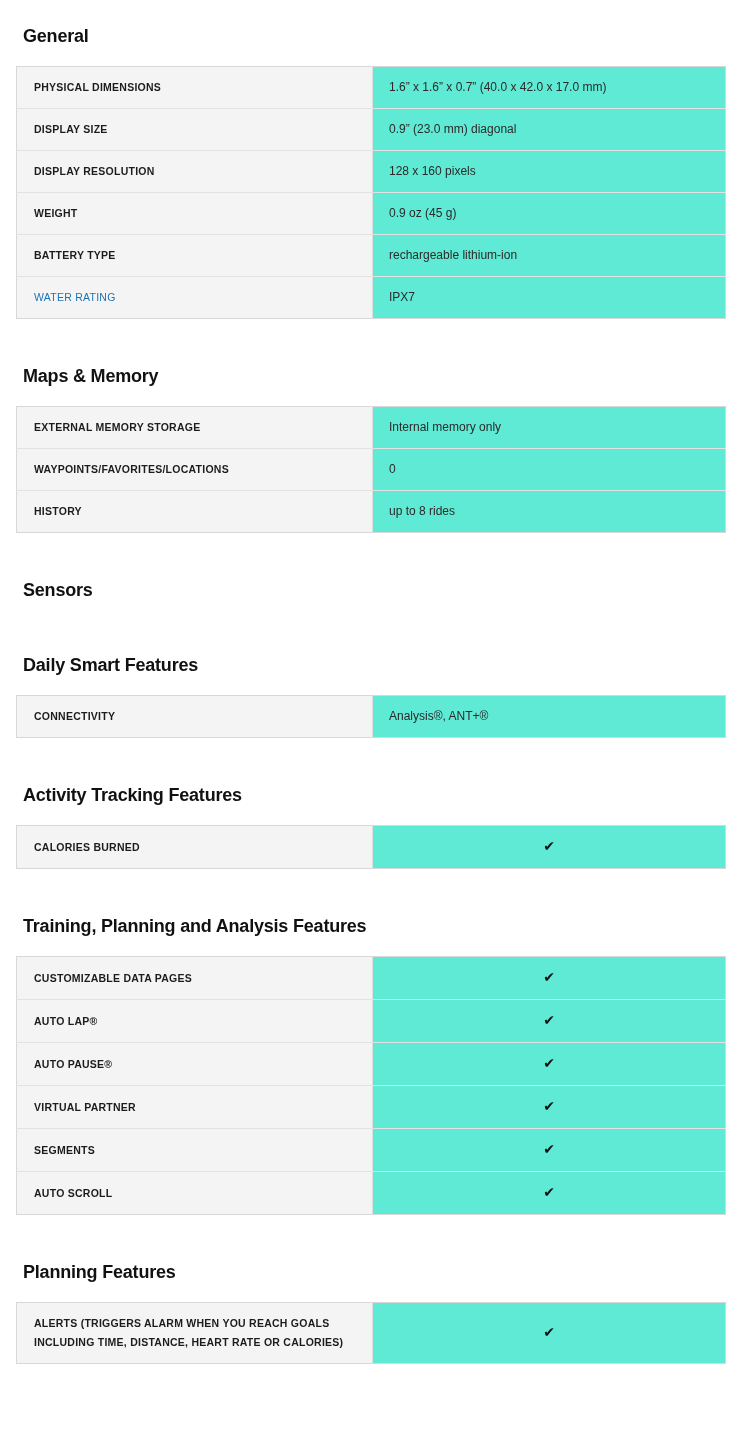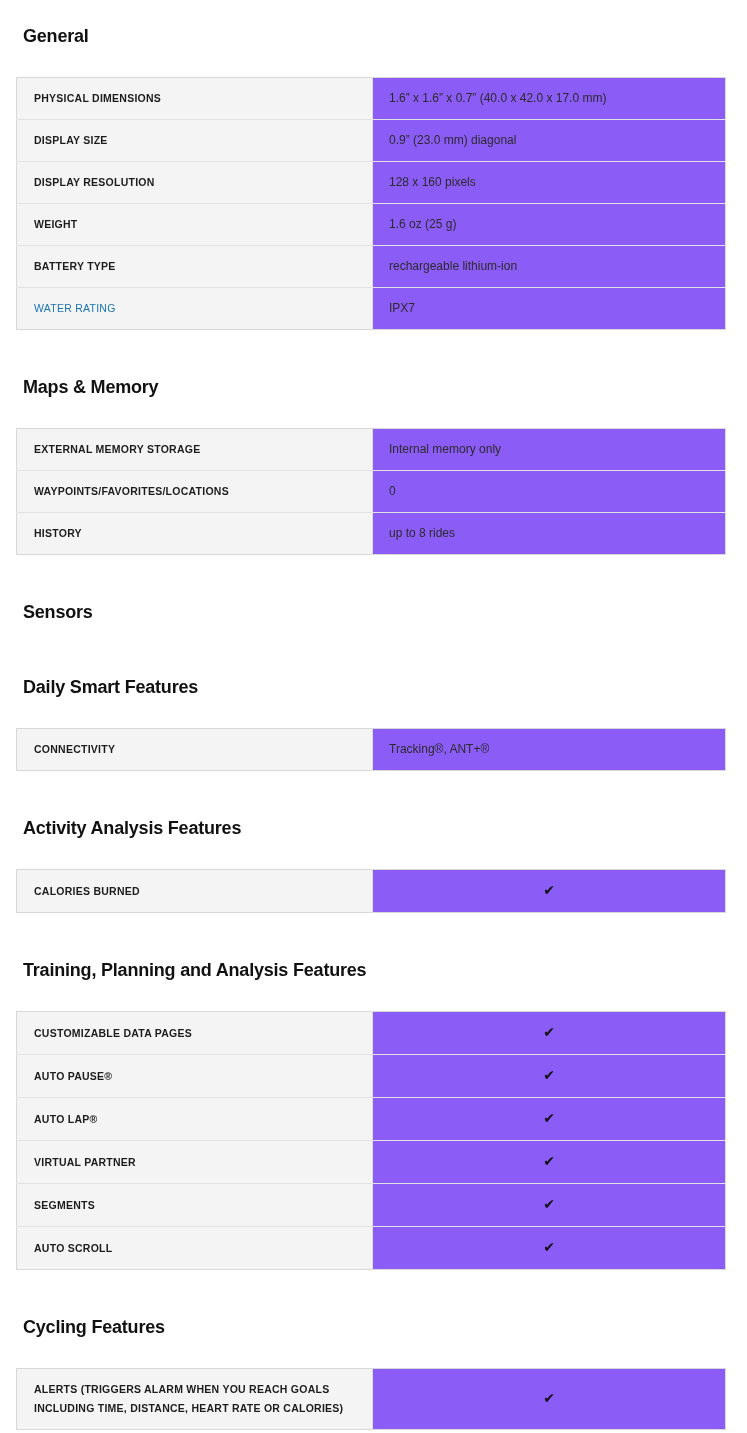--- a/index.html
+++ b/index.html
@@ -26,21 +26,21 @@
     font-size: 18px;
     font-weight: bold;
     color: #111111;
     letter-spacing: -0.2px;
     margin: 7px;
     padding: 0 0 0 16px;
     line-height: 22px;
   }
   .spec-table {
     width: 710px;
-    margin: 30px 0 0 16px;
+    margin: 19px 0 0 16px;
     border-collapse: collapse;
     border: 1px solid #d8d8d8;
     table-layout: fixed;
   }
   .spec-table tr {
     border-bottom: 1px solid #e2e2e2;
   }
   .spec-table tr:last-child {
     border-bottom: none;
   }
@@ -56,21 +56,21 @@
     font-size: 10.5px;
     font-weight: bold;
     letter-spacing: 0.25px;
     color: #1c1c1c;
     text-transform: uppercase;
     padding: 11px 14px 11px 17px;
     line-height: 19px;
     box-sizing: border-box;
   }
   td.value-cell {
-    background: #8b5cf6;
+    background: #5eead4;
     font-size: 12px;
     font-weight: normal;
     color: #2b2b2b;
     padding: 11px 14px 11px 16px;
     line-height: 19px;
     box-sizing: border-box;
   }
   td.value-cell.check {
     text-align: center;
     padding-left: 0;
@@ -109,21 +109,21 @@
             <tr>
               <td class="label-cell"><span>DISPLAY SIZE</span></td>
               <td class="value-cell"><span>0.9” (23.0 mm) diagonal</span></td>
             </tr>
             <tr>
               <td class="label-cell"><span>DISPLAY RESOLUTION</span></td>
               <td class="value-cell"><span>128 x 160 pixels</span></td>
             </tr>
             <tr>
               <td class="label-cell"><span>WEIGHT</span></td>
-              <td class="value-cell"><span>1.6 oz (25 g)</span></td>
+              <td class="value-cell"><span>0.9 oz (45 g)</span></td>
             </tr>
             <tr>
               <td class="label-cell"><span>BATTERY TYPE</span></td>
               <td class="value-cell"><span>rechargeable lithium-ion</span></td>
             </tr>
             <tr>
               <td class="label-cell"><span class="label-link">WATER RATING</span></td>
               <td class="value-cell"><span>IPX7</span></td>
             </tr>
           </tbody>
@@ -153,72 +153,72 @@
       <div class="section">
         <h2 class="section-heading">Sensors</h2>
       </div>
       <div class="gap-lg"></div>
       <div class="section">
         <h2 class="section-heading">Daily Smart Features</h2>
         <table class="spec-table">
           <tbody>
             <tr>
               <td class="label-cell"><span>CONNECTIVITY</span></td>
-              <td class="value-cell"><span>Tracking®, ANT+®</span></td>
-            </tr>
-          </tbody>
-        </table>
-      </div>
-      <div class="gap-lg"></div>
-      <div class="section">
-        <h2 class="section-heading">Activity Analysis Features</h2>
+              <td class="value-cell"><span>Analysis®, ANT+®</span></td>
+            </tr>
+          </tbody>
+        </table>
+      </div>
+      <div class="gap-lg"></div>
+      <div class="section">
+        <h2 class="section-heading">Activity Tracking Features</h2>
         <table class="spec-table">
           <tbody>
             <tr>
               <td class="label-cell"><span>CALORIES BURNED</span></td>
               <td class="value-cell check"><span class="checkmark">✔</span></td>
             </tr>
           </tbody>
         </table>
       </div>
       <div class="gap-lg"></div>
       <div class="section">
         <h2 class="section-heading">Training, Planning and Analysis Features</h2>
         <table class="spec-table">
           <tbody>
             <tr>
               <td class="label-cell"><span>CUSTOMIZABLE DATA PAGES</span></td>
               <td class="value-cell check"><span class="checkmark">✔</span></td>
             </tr>
             <tr>
+              <td class="label-cell"><span>AUTO LAP®</span></td>
+              <td class="value-cell check"><span class="checkmark">✔</span></td>
+            </tr>
+            <tr>
               <td class="label-cell"><span>AUTO PAUSE®</span></td>
               <td class="value-cell check"><span class="checkmark">✔</span></td>
             </tr>
             <tr>
-              <td class="label-cell"><span>AUTO LAP®</span></td>
-              <td class="value-cell check"><span class="checkmark">✔</span></td>
-            </tr>
-            <tr>
               <td class="label-cell"><span>VIRTUAL PARTNER</span></td>
               <td class="value-cell check"><span class="checkmark">✔</span></td>
             </tr>
             <tr>
               <td class="label-cell"><span>SEGMENTS</span></td>
               <td class="value-cell check"><span class="checkmark">✔</span></td>
             </tr>
             <tr>
               <td class="label-cell"><span>AUTO SCROLL</span></td>
               <td class="value-cell check"><span class="checkmark">✔</span></td>
             </tr>
           </tbody>
         </table>
       </div>
       <div class="gap-lg"></div>
       <div class="section">
-        <h2 class="section-heading">Cycling Features</h2>
+        <h2 class="section-heading">Planning Features</h2>
         <table class="spec-table">
           <tbody>
             <tr>
               <td class="label-cell"><span>ALERTS (TRIGGERS ALARM WHEN YOU REACH GOALS INCLUDING TIME, DISTANCE, HEART RATE OR CALORIES)</span></td>
               <td class="value-cell check"><span class="checkmark">✔</span></td>
             </tr>
           </tbody>
         </table>
       </div>
     </div>

